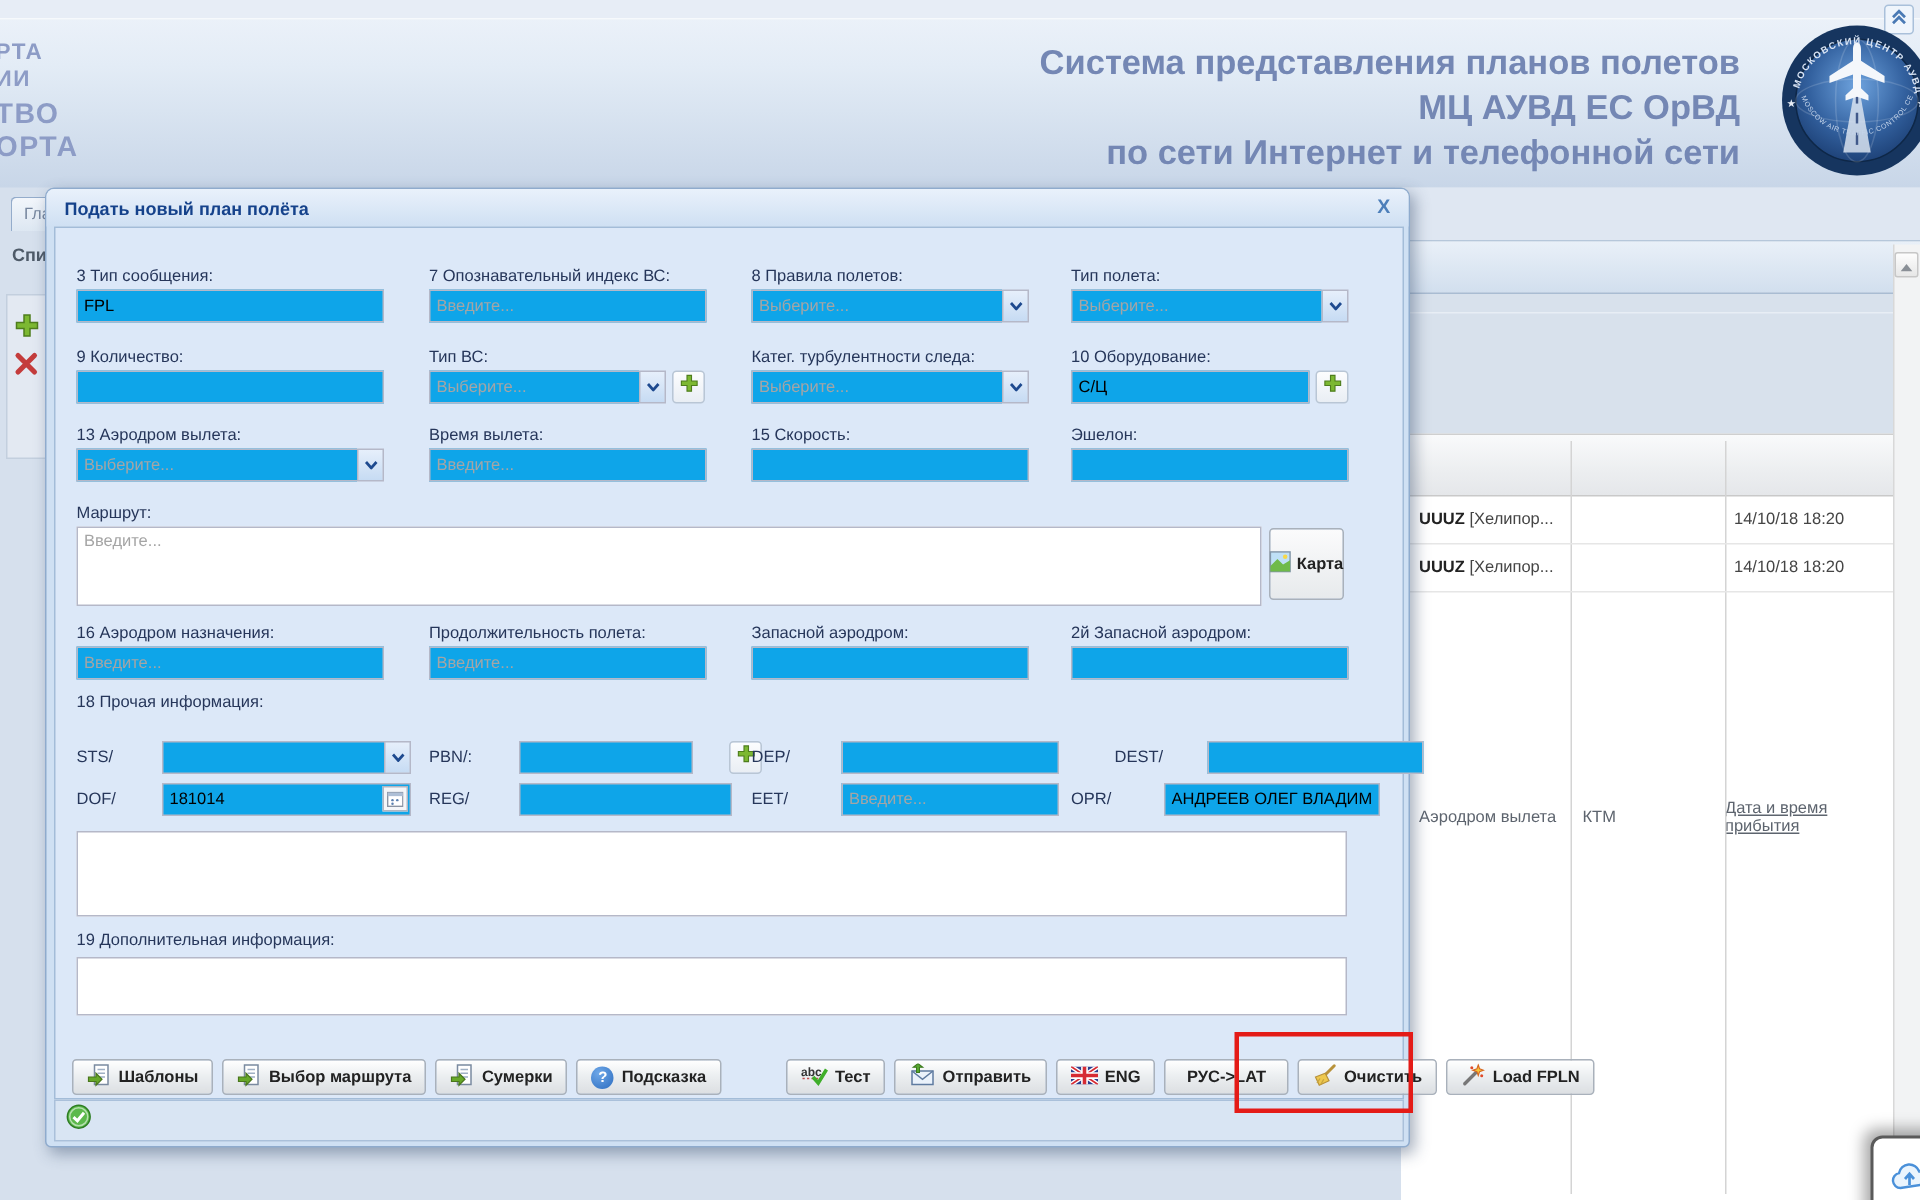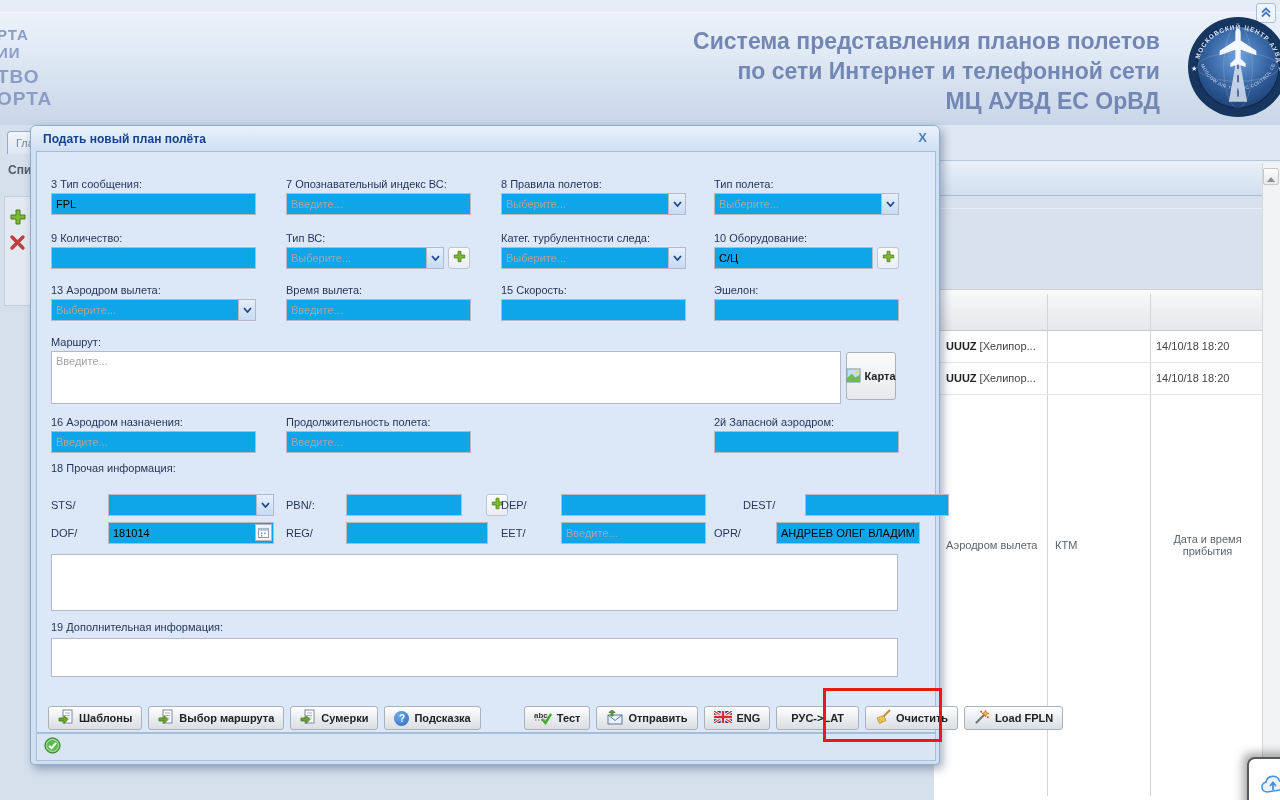--- a/index.html
+++ b/index.html
@@ -118,22 +118,22 @@
   <div id="hdr" class="abs">
     <div id="hdr-topband" class="abs"></div>
 
     <div class="abs corner-line" style="left:-3px;top:26px;font-size:15px;">РТА</div>
     <div class="abs corner-line" style="left:-3px;top:44px;font-size:15px;">ИИ</div>
     <div class="abs corner-line" style="left:-3px;top:66px;font-size:19px;">ТВО</div>
     <div class="abs corner-line" style="left:-3px;top:88px;font-size:19px;">ОРТА</div>
 
     <div id="main-title" class="abs">
       <div>Система представления планов полетов</div>
+      <div>МЦ АУВД ЕС ОрВД</div>
       <div>по сети Интернет и телефонной сети</div>
-      <div>МЦ АУВД ЕС ОрВД</div>
     </div>
 
     <div id="collapse-btn" class="abs">
       <span>
         <svg width="12" height="12" viewBox="0 0 12 12">
             <path d="M2 6.5 L6 2.5 L10 6.5 M2 10.5 L6 6.5 L10 10.5" fill="none" stroke="#4a7ab5" stroke-width="1.8"></path>
           </svg>
       </span>
     </div>
 
@@ -171,21 +171,21 @@
 
   <div id="bg-strip1" class="abs"></div>
   <div id="bg-strip2" class="abs"></div>
   <div id="bg-toolbar" class="abs"></div>
   <div id="bg-toolbar-line" class="abs"></div>
 
   <div id="tbl" class="abs">
     <div class="th">
       <div class="tcell" style="left:12px;">Аэродром вылета</div>
       <div class="tcell" style="left:121px;">КТМ</div>
-      <div class="tcell" style="left:216px;width:115px;text-align:center;justify-content:center;">Дата и время прибытия</div>
+      <div class="tcell" style="left:216px;width:115px;justify-content:center;text-decoration:underline;">Дата и время прибытия</div>
       <div class="tcell" style="left:336px;">Ф</div>
       <div class="colsep" style="left:113px;"></div>
       <div class="colsep" style="left:216px;"></div>
       <div class="colsep" style="left:331px;"></div>
     </div>
     <div class="trow" style="top:41px;">
       <span class="abs" style="left:12px;top:9px;"><span class="code">UUUZ</span><span> [Хелипор...</span></span>
       <span class="abs" style="left:121px;top:9px;"></span>
       <span class="abs" style="left:222px;top:9px;">14/10/18 18:20</span>
       <span class="abs" style="left:336px;top:9px;">1</span>
@@ -361,20 +361,24 @@
     </div>
 
     <div class="fld abs" style="left:20px;top:290px;width:205px;">
       <label>16 Аэродром назначения:</label>
       <input class="inp" placeholder="Введите..." style="">
     </div>
     <div class="fld abs" style="left:255px;top:290px;width:185px;">
       <label>Продолжительность полета:</label>
       <input class="inp" placeholder="Введите..." style="">
     </div>
+    <div class="fld abs" style="left:470px;top:290px;width:185px;">
+      <label>Запасной аэродром:</label>
+      <input class="inp" style="">
+    </div>
     <div class="fld abs" style="left:683px;top:290px;width:185px;">
       <label>2й Запасной аэродром:</label>
       <input class="inp" style="">
     </div>
 
     <div class="abs" style="left:20px;top:336px;font-size:11px;color:#26365a;">18 Прочая информация:</div>
 
     <div class="inline-fld abs" style="left:20px;top:368px;">
       <span class="lbl" style="width:37px;">STS/</span>
       <div class="combo" style="width:166px;">

